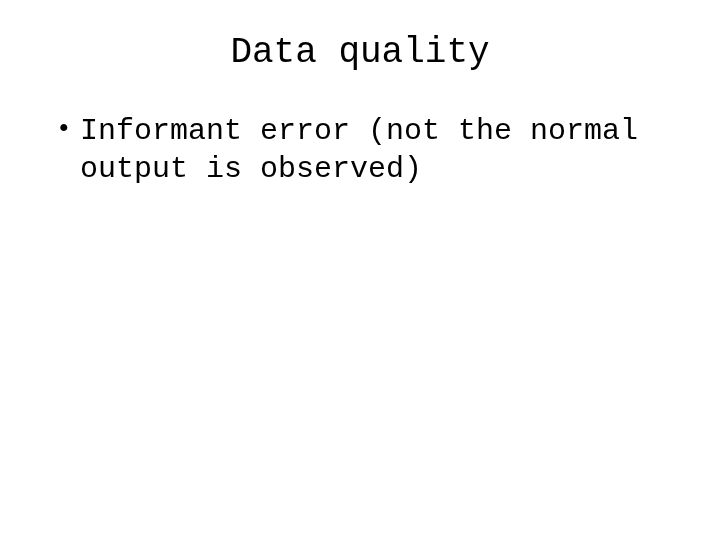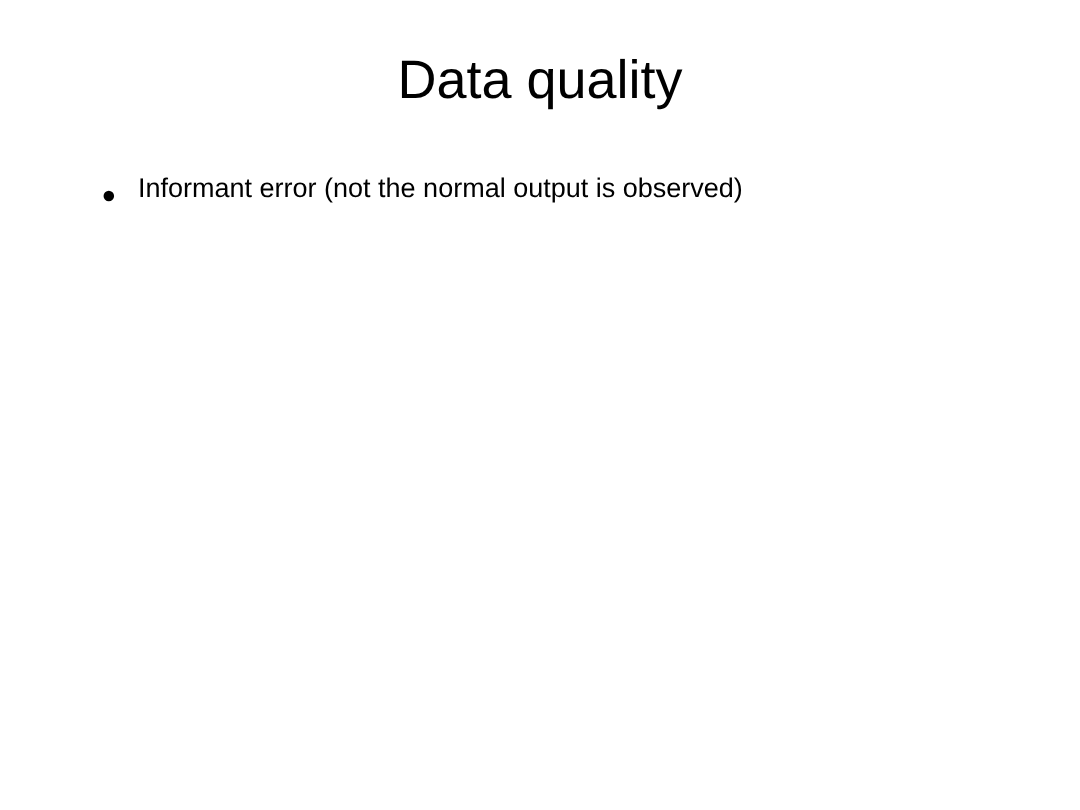--- a/index.html
+++ b/index.html
@@ -10,32 +10,33 @@
     background: #ffffff;
     font-family: Arial, Helvetica, sans-serif;
     color: #000000;
   }
   .slide {
     width: 720px;
     height: 540px;
     position: relative;
     box-sizing: border-box;
     padding: 24px 36px 36px 36px;
+    font-family: Liberation Mono, monospace;
   }
   .title {
     text-align: center;
     font-size: 36px;
     font-weight: 400;
     margin: 8px 0 40px 0;
   }
   .bullets {
     list-style: none;
-    margin: 12px;
+    margin: 0;
     padding: 0 0 0 20px;
-    font-size: 18px;
+    font-size: 30px;
     line-height: 1.25;
   }
   .bullets li {
     position: relative;
     padding-left: 24px;
     margin: 0 0 4px 0;
   }
   .bullets li::before {
     content: "•";
     position: absolute;

